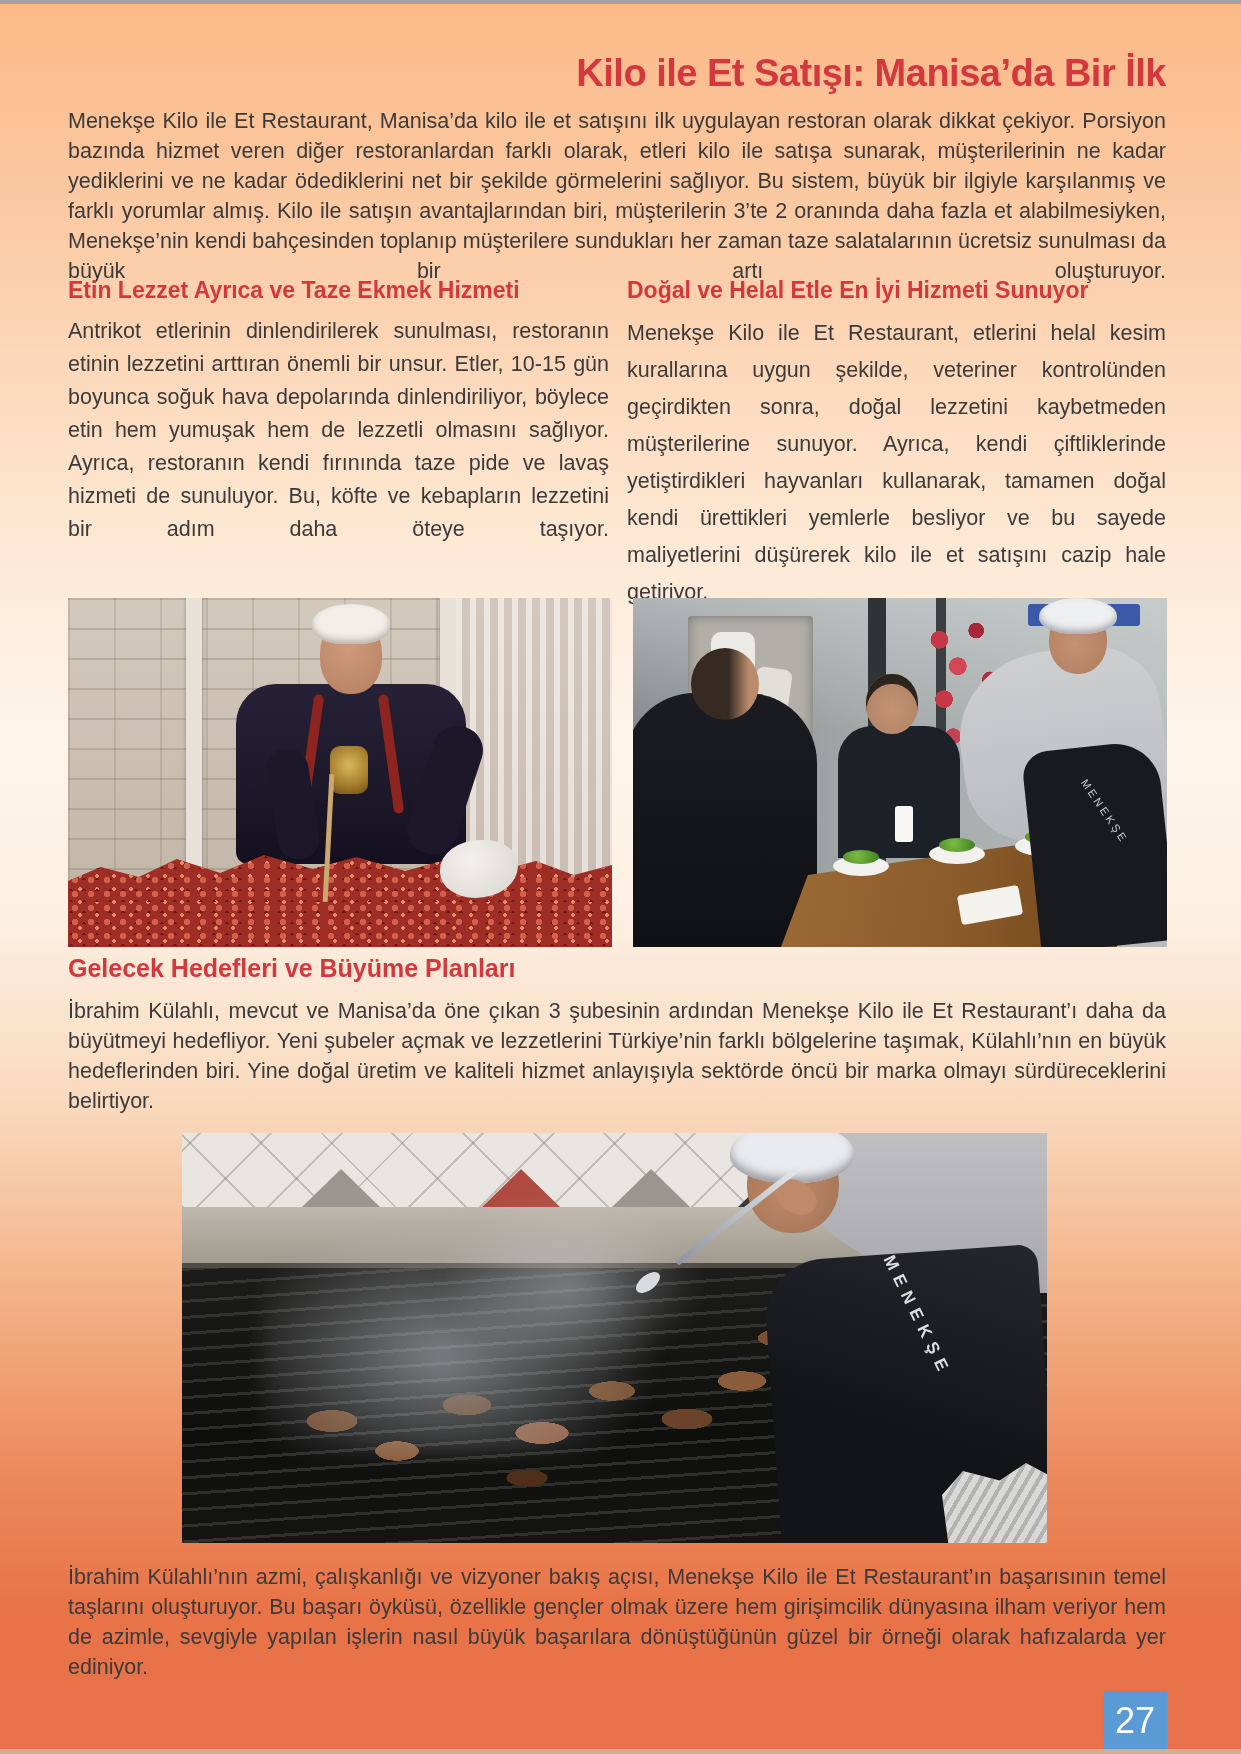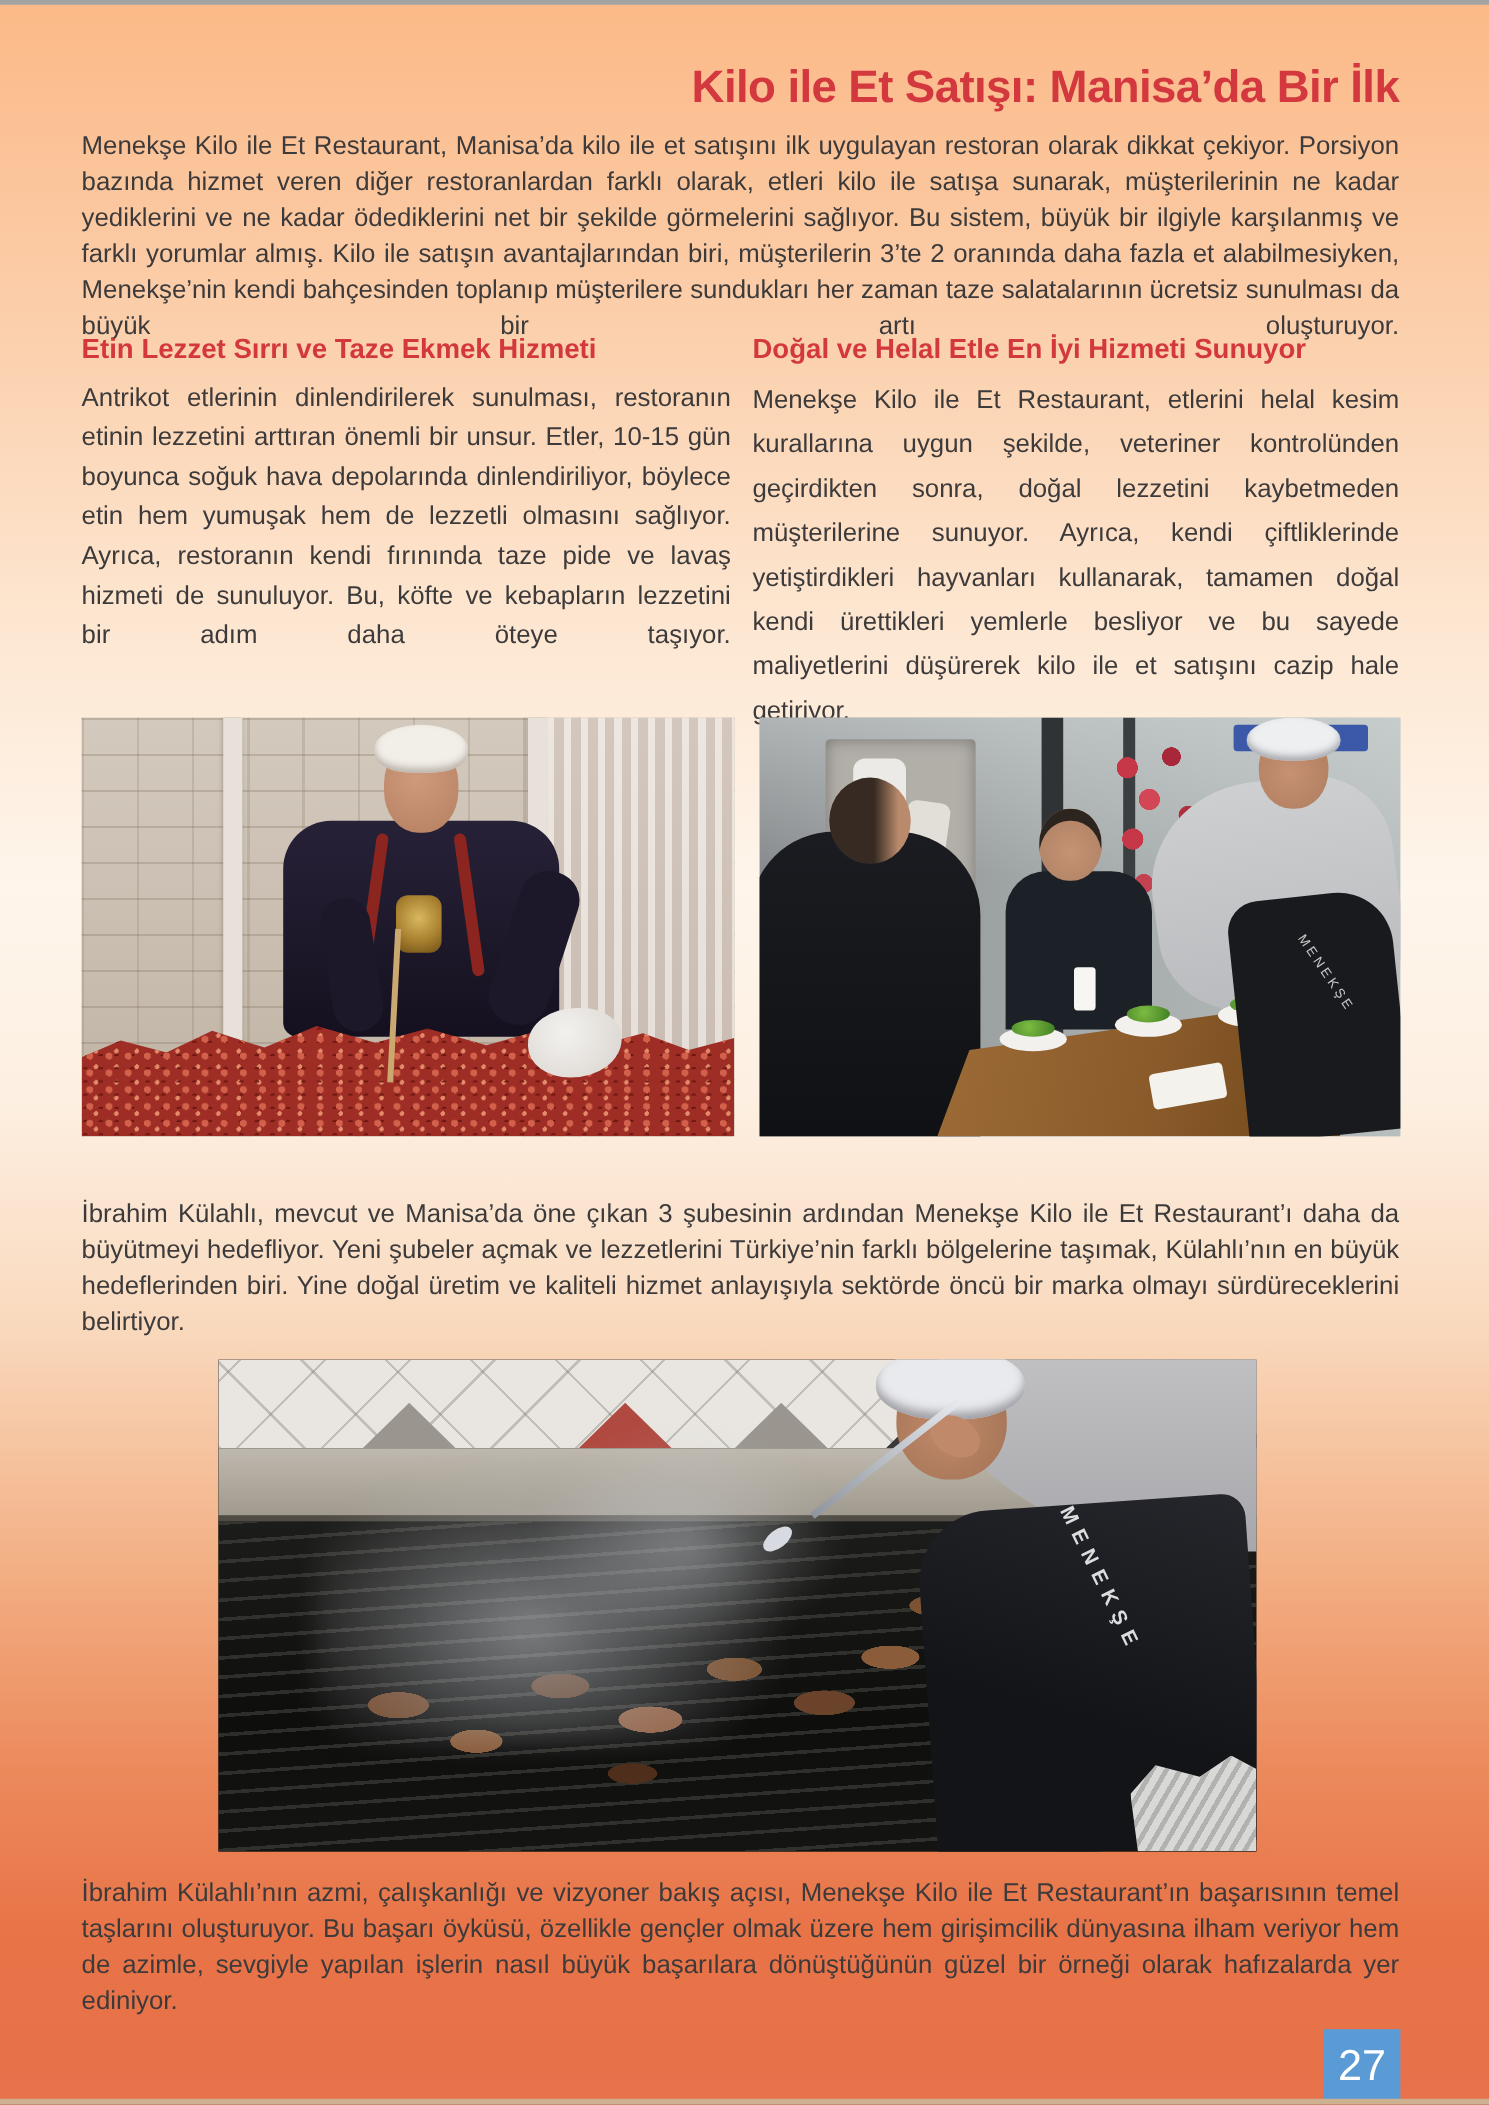--- a/index.html
+++ b/index.html
@@ -218,21 +218,21 @@
 
 <div class="page">
   <div class="strip top"></div>
 
   <h1 class="title">Kilo ile Et Satışı: Manisa’da Bir İlk</h1>
 
   <p class="intro bodytext">Menekşe Kilo ile Et Restaurant, Manisa’da kilo ile et satışını ilk uygulayan restoran olarak dikkat çekiyor. Porsiyon bazında hizmet veren diğer restoranlardan farklı olarak, etleri kilo ile satışa sunarak, müşterilerinin ne kadar yediklerini ve ne kadar ödediklerini net bir şekilde görmelerini sağlıyor. Bu sistem, büyük bir ilgiyle karşılanmış ve farklı yorumlar almış. Kilo ile satışın avantajlarından biri, müşterilerin 3’te 2 oranında daha fazla et alabilmesiyken, Menekşe’nin kendi bahçesinden toplanıp müşterilere sundukları her zaman taze salatalarının ücretsiz sunulması da büyük bir artı oluşturuyor.</p>
 
   <div class="columns">
     <div class="col left">
-      <h2>Etin Lezzet Sırrı ve Taze Ekmek Hizmeti</h2>
+      <h2>Etin Lezzet Ayrıca ve Taze Ekmek Hizmeti</h2>
       <p class="colbody bodytext">Antrikot etlerinin dinlendirilerek sunulması, restoranın etinin lezzetini arttıran önemli bir unsur. Etler, 10-15 gün boyunca soğuk hava depolarında dinlendiriliyor, böylece etin hem yumuşak hem de lezzetli olmasını sağlıyor. Ayrıca, restoranın kendi fırınında taze pide ve lavaş hizmeti de sunuluyor. Bu, köfte ve kebapların lezzetini bir adım daha öteye taşıyor.</p>
     </div>
     <div class="col right">
       <h2>Doğal ve Helal Etle En İyi Hizmeti Sunuyor</h2>
       <p class="colbody bodytext">Menekşe Kilo ile Et Restaurant, etlerini helal kesim kurallarına uygun şekilde, veteriner kontrolünden geçirdikten sonra, doğal lezzetini kaybetmeden müşterilerine sunuyor. Ayrıca, kendi çiftliklerinde yetiştirdikleri hayvanları kullanarak, tamamen doğal kendi ürettikleri yemlerle besliyor ve bu sayede maliyetlerini düşürerek kilo ile et satışını cazip hale getiriyor.</p>
     </div>
   </div>
 
   <div class="photo chef">
     <div class="chef-frame f1"></div>
@@ -274,20 +274,21 @@
     <div class="din-milk"></div>
     <div class="din-phone"></div>
     <div class="din-napkin"></div>
     <div class="din-apron">
       <span class="din-apron-text">MENEKŞE</span>
     </div>
     <div class="din-man-right-head"></div>
     <div class="din-man-right-net"></div>
   </div>
 
+  <h2 class="future-heading">Gelecek Hedefleri ve Büyüme Planları</h2>
   <p class="future-body bodytext">İbrahim Külahlı, mevcut ve Manisa’da öne çıkan 3 şubesinin ardından Menekşe Kilo ile Et Restaurant’ı daha da büyütmeyi hedefliyor. Yeni şubeler açmak ve lezzetlerini Türkiye’nin farklı bölgelerine taşımak, Külahlı’nın en büyük hedeflerinden biri. Yine doğal üretim ve kaliteli hizmet anlayışıyla sektörde öncü bir marka olmayı sürdüreceklerini belirtiyor.</p>
 
   <div class="photo grill">
     <div class="grill-tiles"></div>
     <div class="tile-tri red t2"></div>
     <div class="tile-tri gray t1"></div>
     <div class="tile-tri gray t3"></div>
     <div class="tile-tri black t4"></div>
     <div class="tile-tri red t5"></div>
     <div class="tile-tri black t6"></div>

